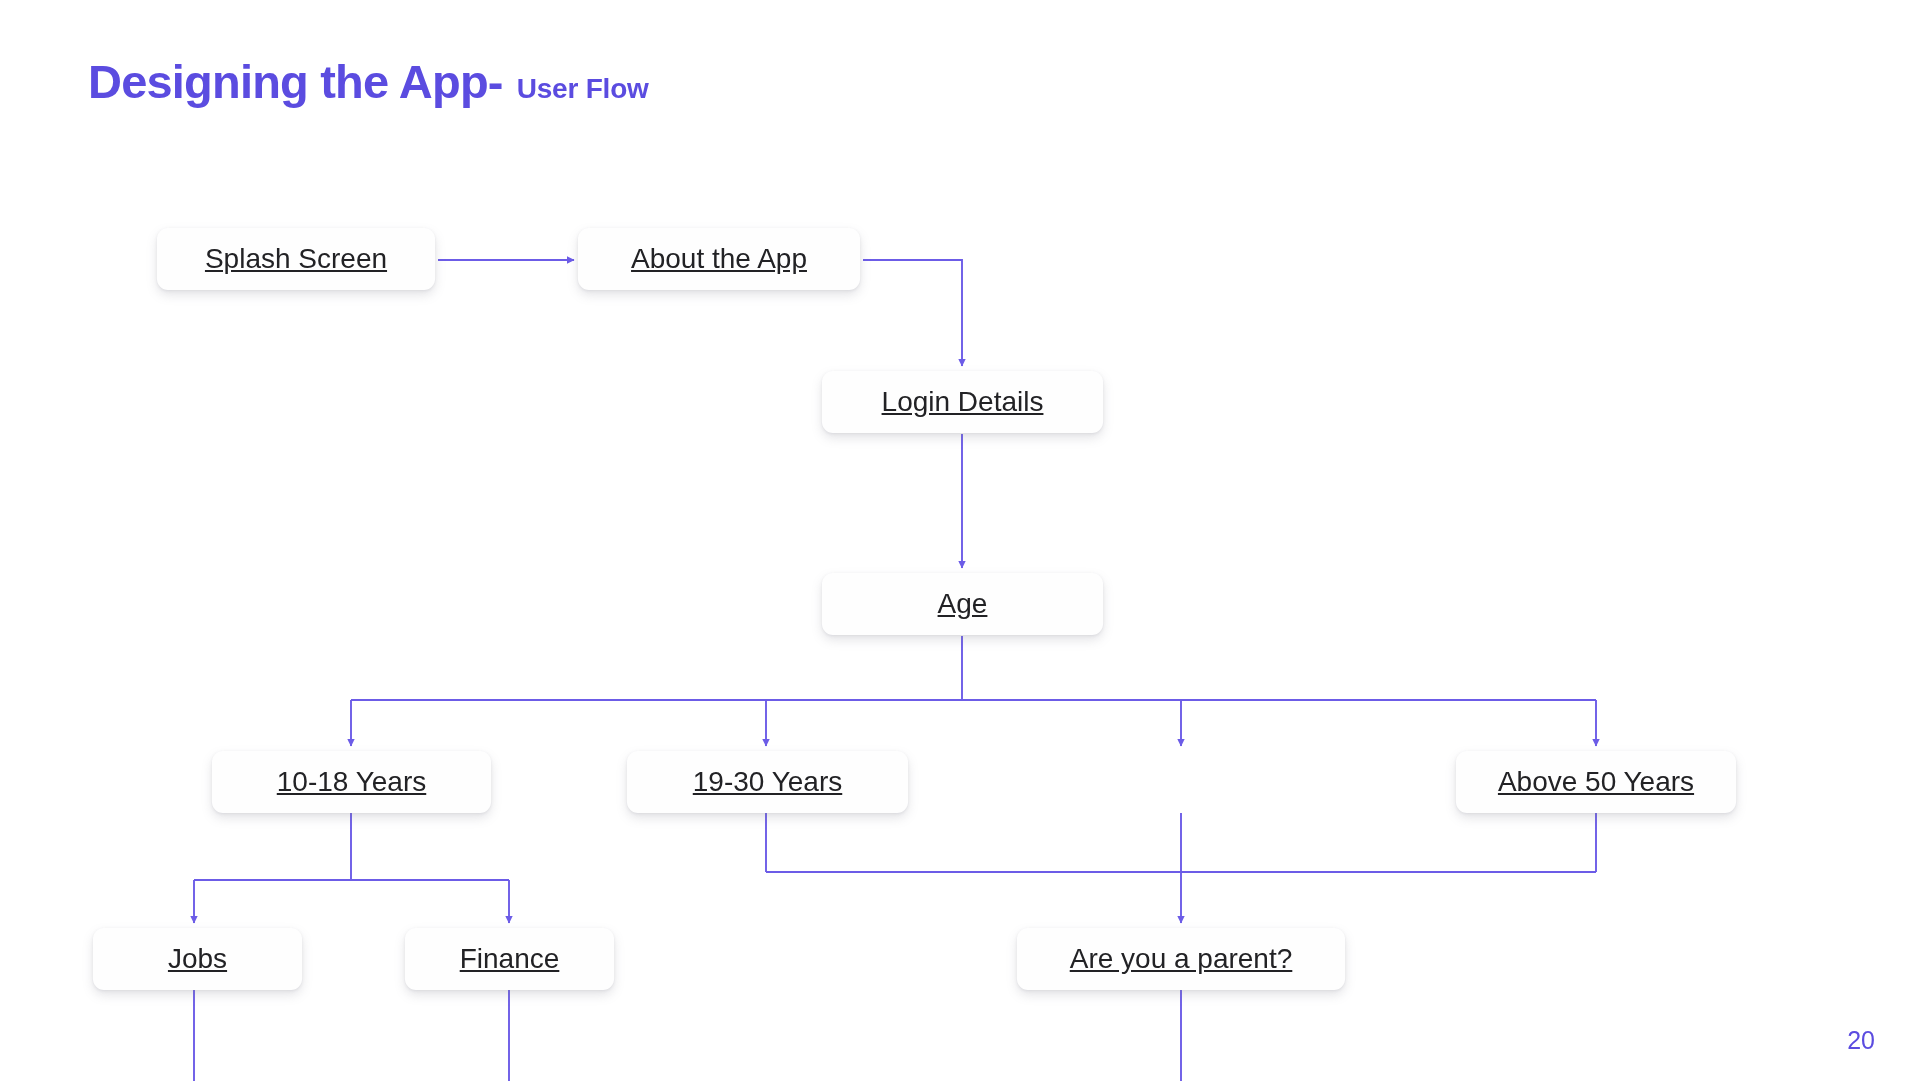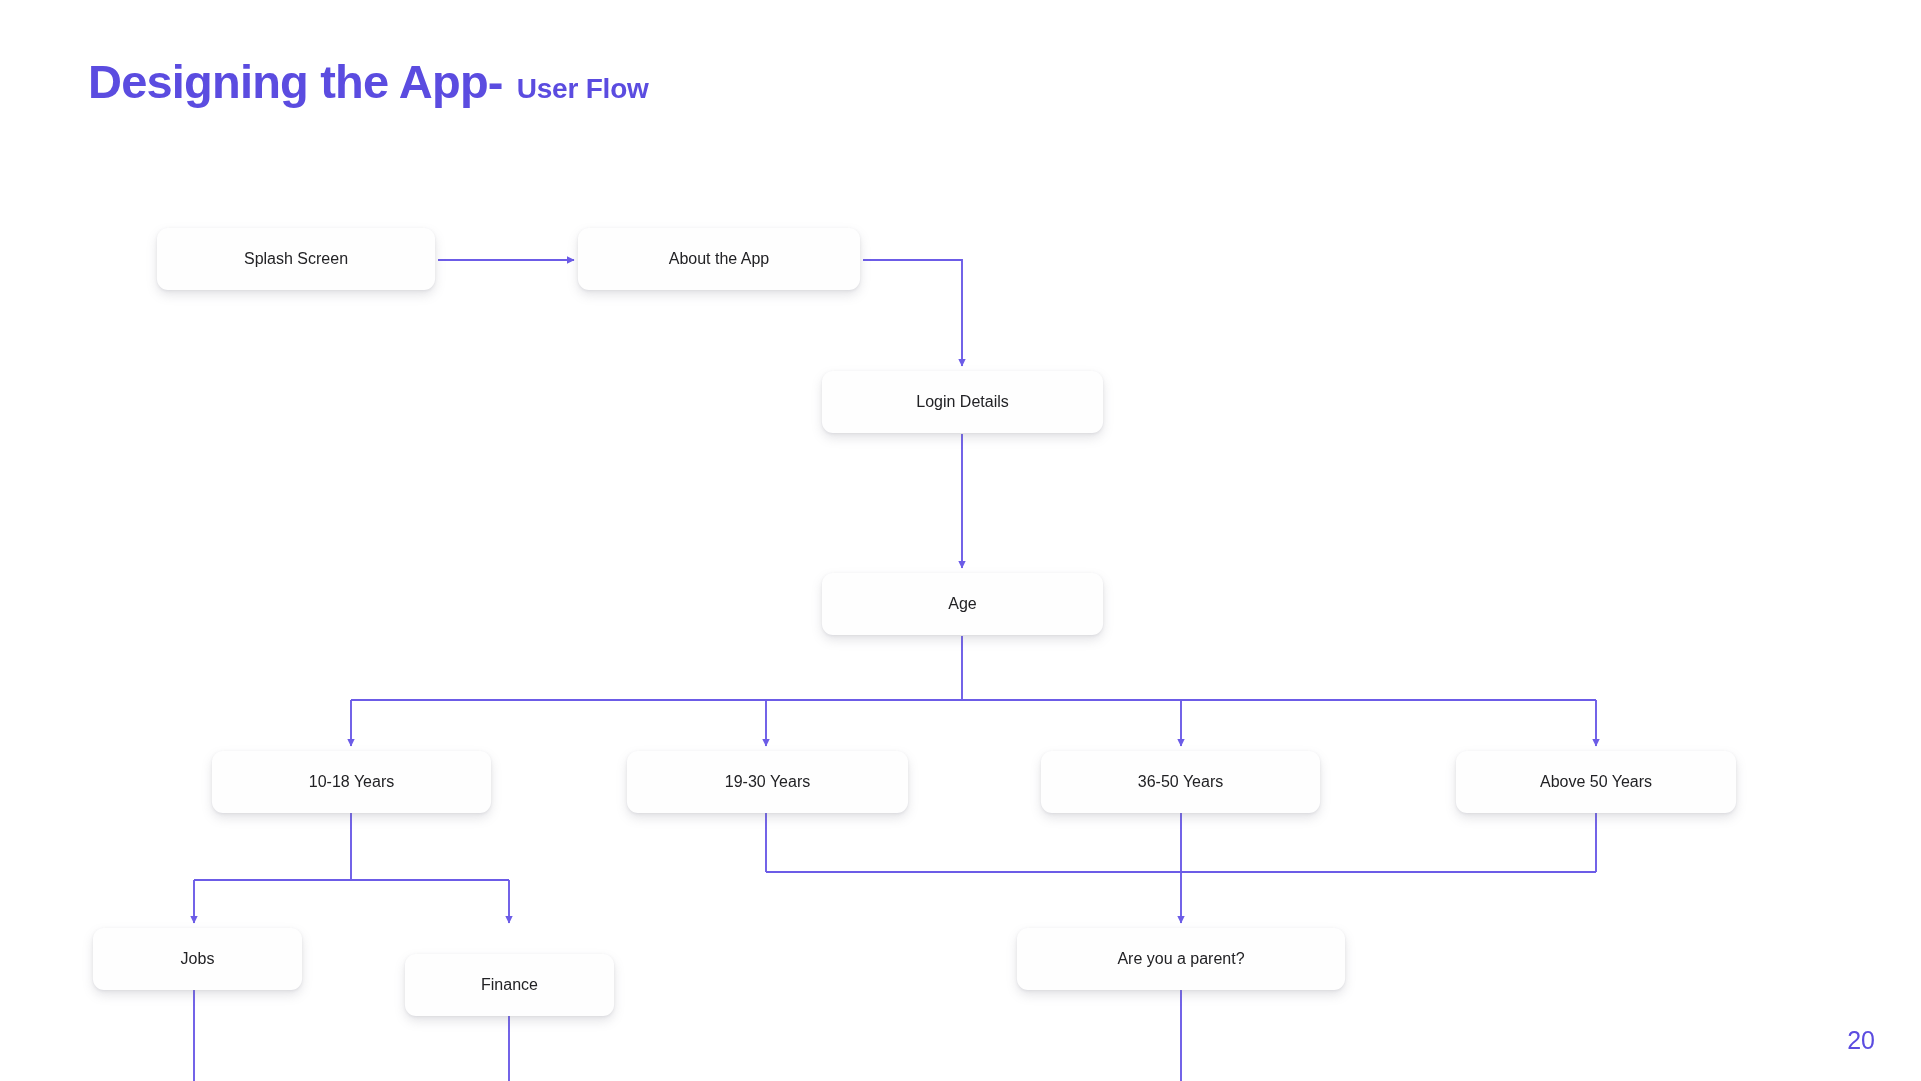--- a/index.html
+++ b/index.html
@@ -72,38 +72,39 @@
     border-radius: 11px;
     box-shadow: 0 5px 11px rgba(120,120,135,0.20),
                 0 1px 3px rgba(120,120,135,0.14);
     display: flex;
     align-items: center;
     justify-content: center;
     box-sizing: border-box;
     height: 62px;
   }
   .node-label {
-    font-size: 16px;
+    font-size: 28px;
     font-weight: 400;
     color: #222225;
     line-height: 1;
     white-space: nowrap;
+    text-decoration: underline;
   }
 
   
   .n-splash   { left: 157px;  top: 228px; width: 278px; }
   .n-about    { left: 578px;  top: 228px; width: 282px; }
   .n-login    { left: 822px;  top: 371px; width: 281px; }
   .n-age      { left: 822px;  top: 573px; width: 281px; }
   .n-age1     { left: 212px;  top: 751px; width: 279px; }
   .n-age2     { left: 627px;  top: 751px; width: 281px; }
   .n-age3     { left: 1041px; top: 751px; width: 279px; }
   .n-age4     { left: 1456px; top: 751px; width: 280px; }
   .n-jobs     { left: 93px;   top: 928px; width: 209px; }
-  .n-finance  { left: 405px;  top: 954px; width: 209px; text-align: right; }
+  .n-finance  { left: 405px;  top: 928px; width: 209px; text-align: right; }
   .n-parent   { left: 1017px; top: 928px; width: 328px; }
 
   
   .page-number {
     position: absolute;
     right: 46px;
     bottom: 28px;
     font-size: 25px;
     font-weight: 400;
     color: #5b4ce0;
@@ -172,23 +173,20 @@
     </div>
     <div class="node n-age">
       <span class="node-label">Age</span>
     </div>
     <div class="node n-age1">
       <span class="node-label">10-18 Years</span>
     </div>
     <div class="node n-age2">
       <span class="node-label">19-30 Years</span>
     </div>
-    <div class="node n-age3">
-      <span class="node-label">36-50 Years</span>
-    </div>
     <div class="node n-age4">
       <span class="node-label">Above 50 Years</span>
     </div>
     <div class="node n-jobs">
       <span class="node-label">Jobs</span>
     </div>
     <div class="node n-finance">
       <span class="node-label">Finance</span>
     </div>
     <div class="node n-parent">

